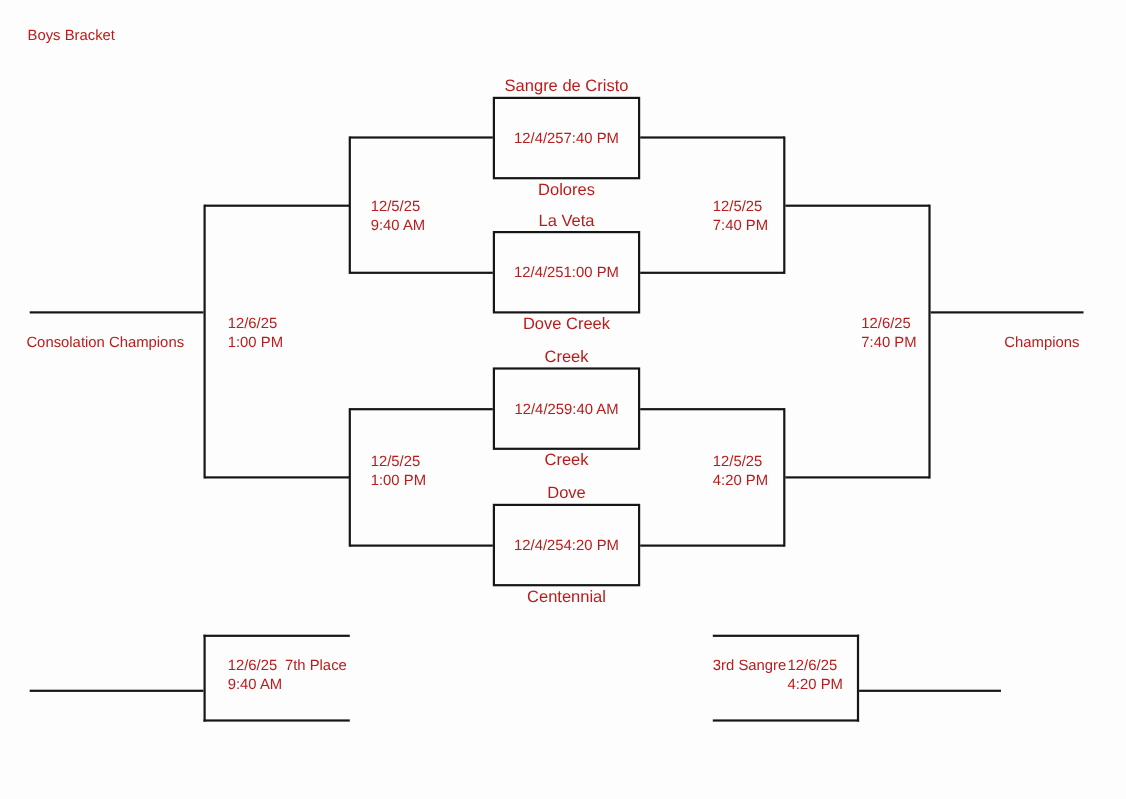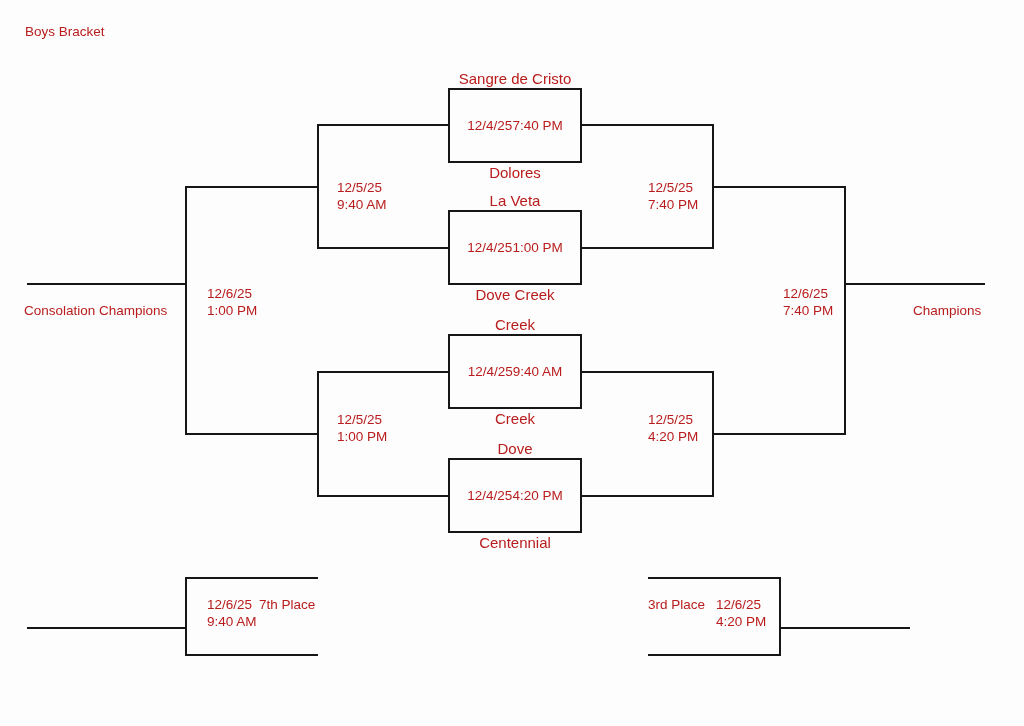--- a/index.html
+++ b/index.html
@@ -146,17 +146,17 @@
 
   <div class="txt" style="left:207px; top:596px;">12/6/25</div>
   <div class="txt" style="left:259px; top:596px;text-align:center;">7th Place</div>
   <div class="txt" style="left:207px; top:613px;">9:40 AM</div>
 
   <div class="line" style="left:648px; top:577px; width:133px; height:2px;"></div>
   <div class="line" style="left:648px; top:654px; width:133px; height:2px;"></div>
   <div class="line" style="left:779px; top:577px; width:2px; height:79px;"></div>
   <div class="line" style="left:781px; top:627px; width:129px; height:2px;"></div>
 
-  <div class="txt" style="left:648px; top:596px;">3rd Place</div>
+  <div class="txt" style="left:648px; top:596px;">3rd Sangre</div>
   <div class="txt" style="left:716px; top:596px;">12/6/25</div>
   <div class="txt" style="left:716px; top:613px;">4:20 PM</div>
 
 </div>
 
 </body></html>

